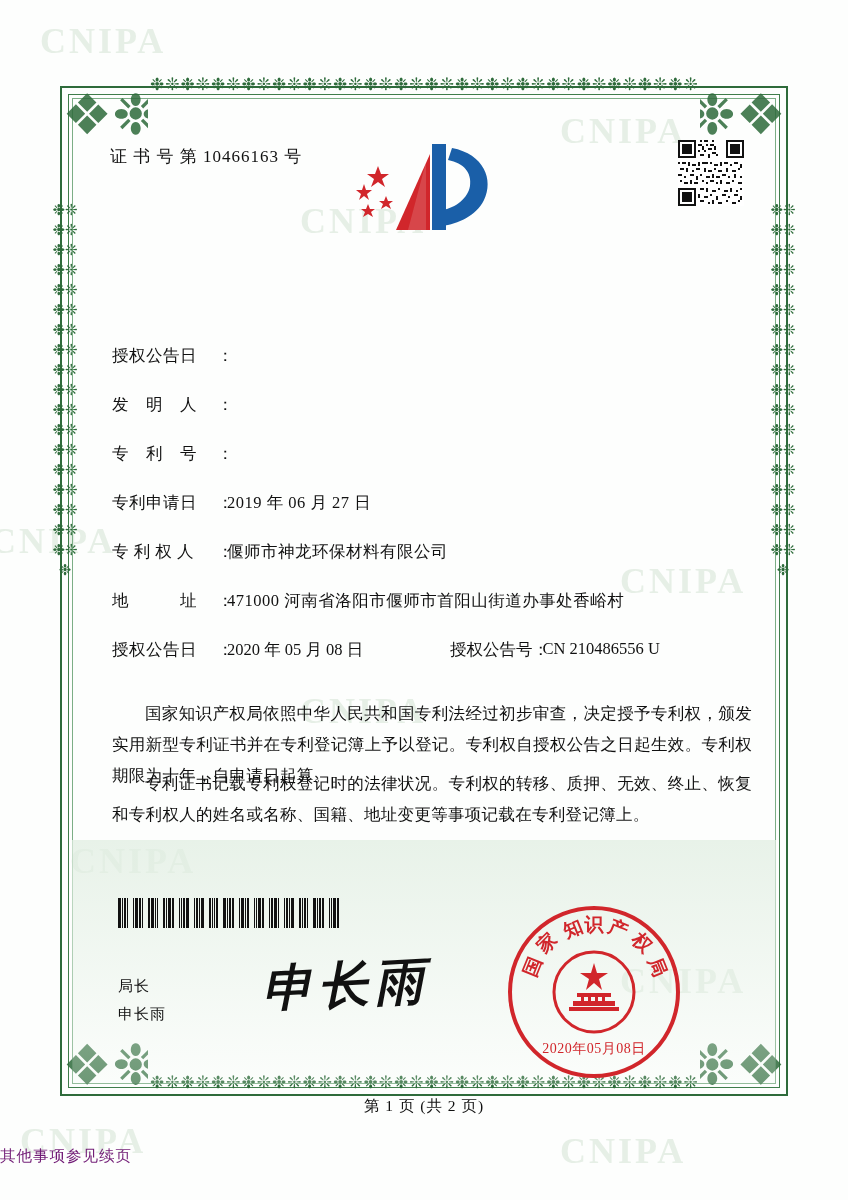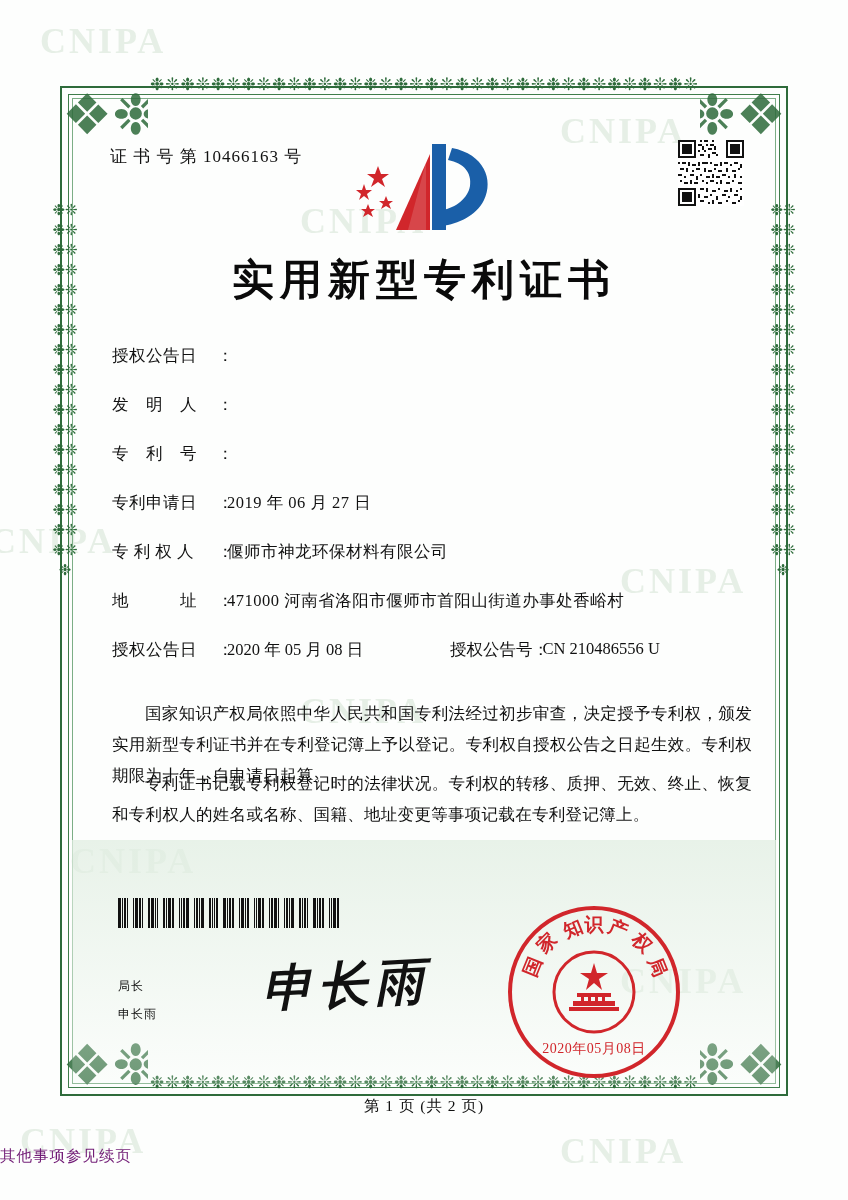--- a/index.html
+++ b/index.html
@@ -201,21 +201,21 @@
     display: inline-block;
     background: #111;
     height: 30px;
     margin-right: 1px;
     vertical-align: top;
   }
   .director {
     position: absolute;
     left: 118px;
     top: 972px;
-    font-size: 12px;
+    font-size: 15px;
     line-height: 28px;
     color: #111;
     letter-spacing: 1px;
   }
   .signature {
     position: absolute;
     left: 262px;
     top: 952px;
     font-size: 50px;
     color: #111;
@@ -444,21 +444,20 @@
           <rect x="15" y="31" width="1" height="1"></rect>
           <rect x="17" y="30" width="1" height="2"></rect>
         <rect x="20" y="31" width="2" height="1"></rect>
           <rect x="24" y="30" width="1" height="1"></rect>
           <rect x="27" y="31" width="2" height="1"></rect>
         <rect x="30" y="30" width="1" height="1"></rect>
       </g>
     </svg>
   </div>
 
-  <div class="title">实用新型专利证书</div>
 
   <div class="fields">
     <div class="field">
       <span class="f-label">授权公告日</span>
       <span class="f-colon">：</span>
     </div>
     <div class="field">
       <span class="f-label">发　明　人</span>
       <span class="f-colon">：</span>
     </div>

